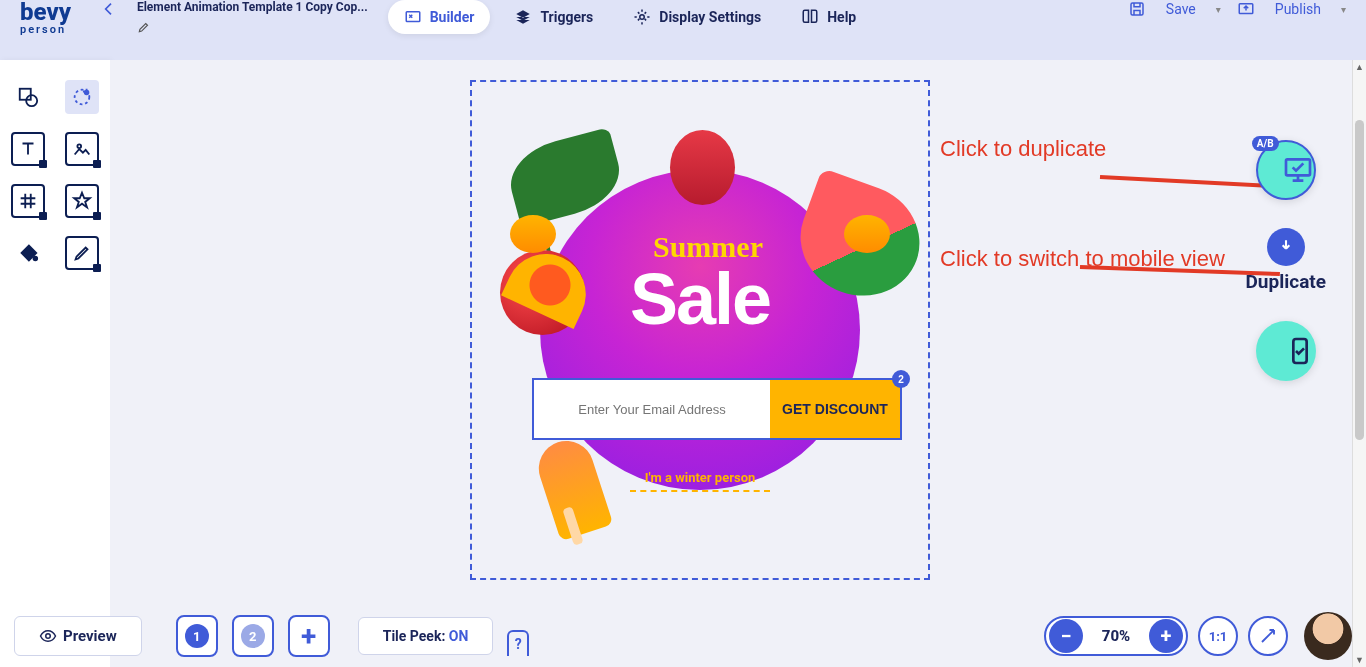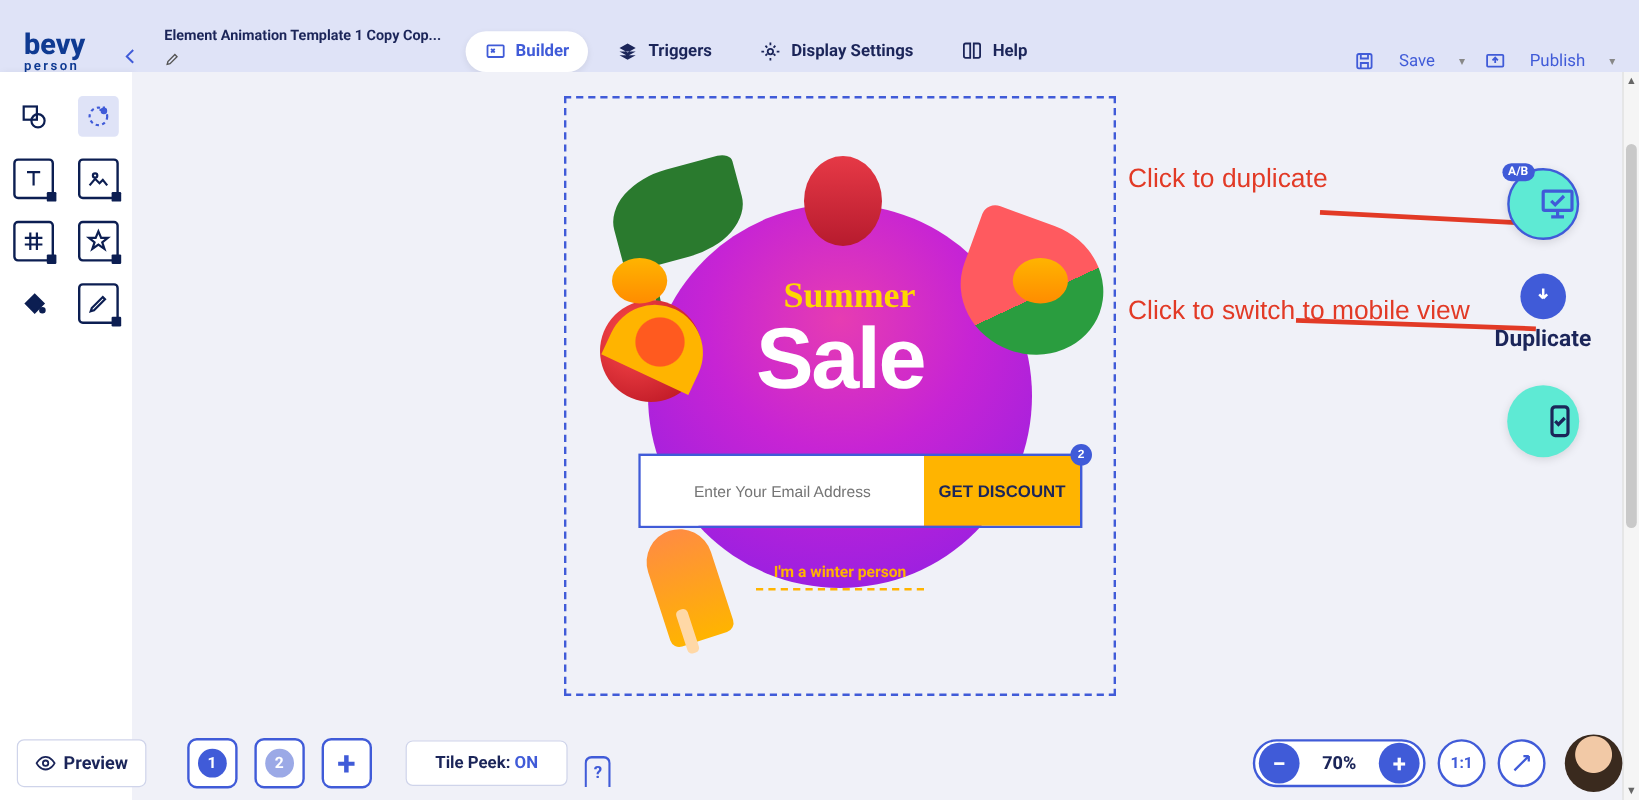--- a/index.html
+++ b/index.html
@@ -1,19 +1,19 @@
 <!DOCTYPE html>
 <html><head>
 <meta charset="utf-8">
 <style>
 html,body{margin:0;padding:0;font-family:-apple-system,BlinkMacSystemFont,"Segoe UI",Roboto,sans-serif;overflow:hidden;}
 *{box-sizing:border-box;}
 .app{width:1366px;height:667px;background:#f0f1f8;position:relative;}
 
-.topbar{height:60px;background:#dfe3f7;display:flex;align-items:flex-end;padding:0 20px;}
+.topbar{height:60px;background:#dfe3f7;display:flex;align-items:flex-start;padding:0 20px;}
 .logo{font-weight:800;color:#0f3a92;font-size:24px;line-height:1;}
 .logo small{display:block;font-size:11px;letter-spacing:2px;font-weight:600;}
 .back{margin:0 20px 0 30px;color:#405bd8;font-size:18px;cursor:pointer;}
 .title-block{display:flex;flex-direction:column;font-size:12px;font-weight:700;color:#1b2559;}
 .title-block .edit{font-size:14px;color:#555;margin-top:6px;cursor:pointer;}
 .top-center{display:flex;gap:8px;margin-left:20px;}
 .top-btn{display:flex;align-items:center;gap:8px;padding:8px 16px;border-radius:20px;font-weight:700;font-size:14px;color:#1b2559;cursor:pointer;}
 .top-btn.active{background:#fff;color:#405bd8;box-shadow:0 2px 6px rgba(0,0,0,.08);}
 .top-btn svg{width:18px;height:18px;}
 .top-right{margin-left:auto;display:flex;gap:16px;}
@@ -67,21 +67,21 @@
 .popsicle{bottom:-15px;left:35px;width:55px;height:95px;background:linear-gradient(#ff8c42,#ffb400);border-radius:28px 28px 8px 8px;transform:rotate(-18deg);}
 .pop-stick{position:absolute;bottom:-25px;left:58px;width:10px;height:38px;background:#ffd8a6;border-radius:4px;transform:rotate(-18deg);}
 .leaf{bottom:70px;right:-30px;width:110px;height:75px;background:#2a7a2e;border-radius:50% 10% 50% 10%;transform:rotate(-15deg);}
 .orange-slice{bottom:-18px;right:25px;width:80px;height:60px;background:radial-gradient(circle,#ff5a1f 40%,#ffb400 42%);border-radius:80px 80px 0 0;transform:rotate(25deg);}
 .glasses{bottom:50px;left:130px;width:110px;height:40px;}
 .glasses::before,.glasses::after{content:'';position:absolute;width:46px;height:38px;border-radius:50%;background:linear-gradient(#ffb400,#ff8c00);}
 .glasses::before{left:0;}
 .glasses::after{right:0;}
 
 .bottombar{position:absolute;left:0;right:0;bottom:0;height:62px;display:flex;align-items:center;padding:0 14px;}
-.preview{background:#fff;border:1px solid #cfd4ea;border-radius:6px;padding:10px 14px;font-weight:700;color:#1b2559;display:flex;align-items:center;gap:6px;cursor:pointer;font-size:15px;}
+.preview{background:#fff;border:1px solid #cfd4ea;border-radius:6px;padding:10px 24px;font-weight:700;color:#1b2559;display:flex;align-items:center;gap:6px;cursor:pointer;font-size:15px;}
 .pages{display:flex;gap:14px;margin-left:34px;}
 .page{width:42px;height:42px;border:2px solid #405bd8;border-radius:8px;background:#fff;display:flex;align-items:center;justify-content:center;cursor:pointer;}
 .page.num span{width:24px;height:24px;border-radius:50%;background:#405bd8;color:#fff;font-weight:700;display:flex;align-items:center;justify-content:center;font-size:13px;}
 .page.num.dim span{background:#9ba9e6;}
 .page.add{color:#405bd8;font-size:28px;font-weight:700;}
 .tilepeek{margin-left:28px;background:#fff;border:1px solid #cfd4ea;border-radius:6px;padding:10px 24px;font-weight:700;color:#1b2559;font-size:14px;cursor:pointer;}
 .tilepeek .on{color:#405bd8;}
 .help-bubble{margin-left:14px;width:22px;height:26px;border:2px solid #405bd8;border-bottom:none;border-radius:6px 6px 0 0;color:#405bd8;display:flex;align-items:center;justify-content:center;font-weight:700;font-size:14px;margin-top:14px;cursor:pointer;}
 .bottom-right{margin-left:auto;display:flex;align-items:center;gap:10px;}
 .zoom{display:flex;align-items:center;border:2px solid #405bd8;border-radius:22px;background:#fff;height:40px;overflow:hidden;}

